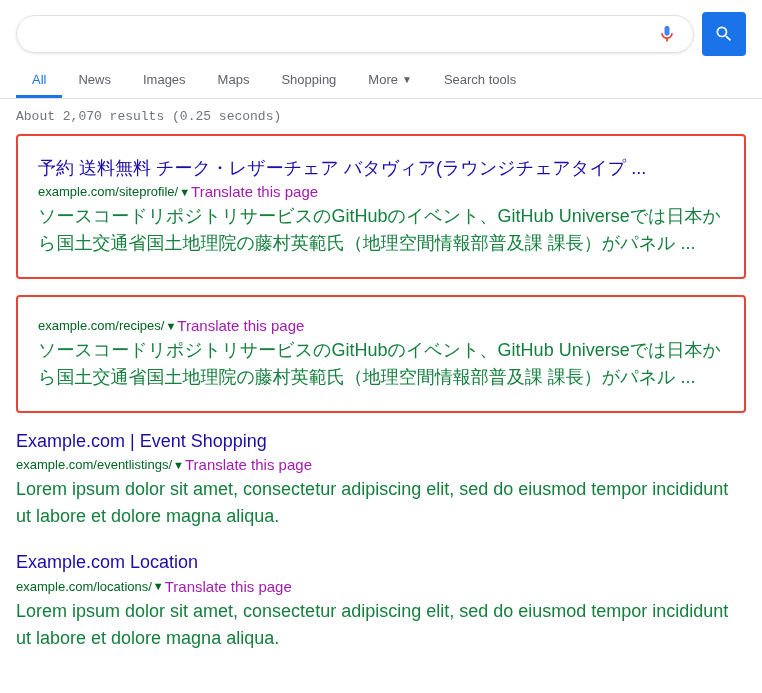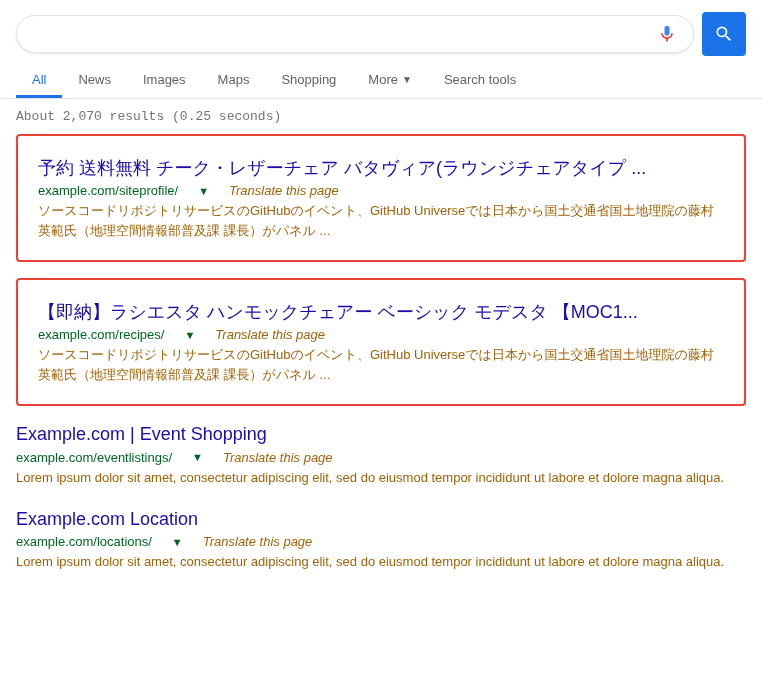--- a/index.html
+++ b/index.html
@@ -111,42 +111,41 @@
       text-decoration: none;
       cursor: pointer;
       display: block;
       line-height: 1.4;
       margin-bottom: 2px;
     }
 
     .result-url-row {
       display: flex;
       align-items: center;
-      gap: 20px;
+      gap: 1px;
       margin-bottom: 3px;
     }
     .result-url {
       color: #006621;
       font-size: 13px;
     }
     .result-arrow {
       color: #006621;
       font-size: 11px;
     }
     .result-translate {
-      color: #a16207;
-      font-size: 13px;
+      color: #a21caf;
+      font-size: 15px;
       cursor: pointer;
       text-decoration: none;
-      font-style: italic;
     }
 
     .result-snippet {
-      color: #a16207;
-      font-size: 13px;
+      color: #15803d;
+      font-size: 18px;
       line-height: 1.5;
     }
 
     
     .dropdown-arrow {
       font-size: 10px;
       color: #5f6368;
     }
   </style>
 </head>
@@ -206,21 +205,20 @@
     <a class="result-title" href="#">予約 送料無料 チーク・レザーチェア バタヴィア(ラウンジチェアタイプ ...</a>
     <div class="result-url-row">
       <span class="result-url">example.com/siteprofile/</span>
       <span class="result-arrow">▼</span>
       <a class="result-translate" href="#">Translate this page</a>
     </div>
     <div class="result-snippet">ソースコードリポジトリサービスのGitHubのイベント、GitHub Universeでは日本から国土交通省国土地理院の藤村英範氏（地理空間情報部普及課 課長）がパネル ...</div>
   </div>
 
   <div class="result-item highlighted">
-    <a class="result-title" href="#">【即納】ラシエスタ ハンモックチェアー ベーシック モデスタ 【MOC1...</a>
     <div class="result-url-row">
       <span class="result-url">example.com/recipes/</span>
       <span class="result-arrow">▼</span>
       <a class="result-translate" href="#">Translate this page</a>
     </div>
     <div class="result-snippet">ソースコードリポジトリサービスのGitHubのイベント、GitHub Universeでは日本から国土交通省国土地理院の藤村英範氏（地理空間情報部普及課 課長）がパネル ...</div>
   </div>
 
   <div class="result-item">
     <a class="result-title" href="#">Example.com | Event Shopping</a>

